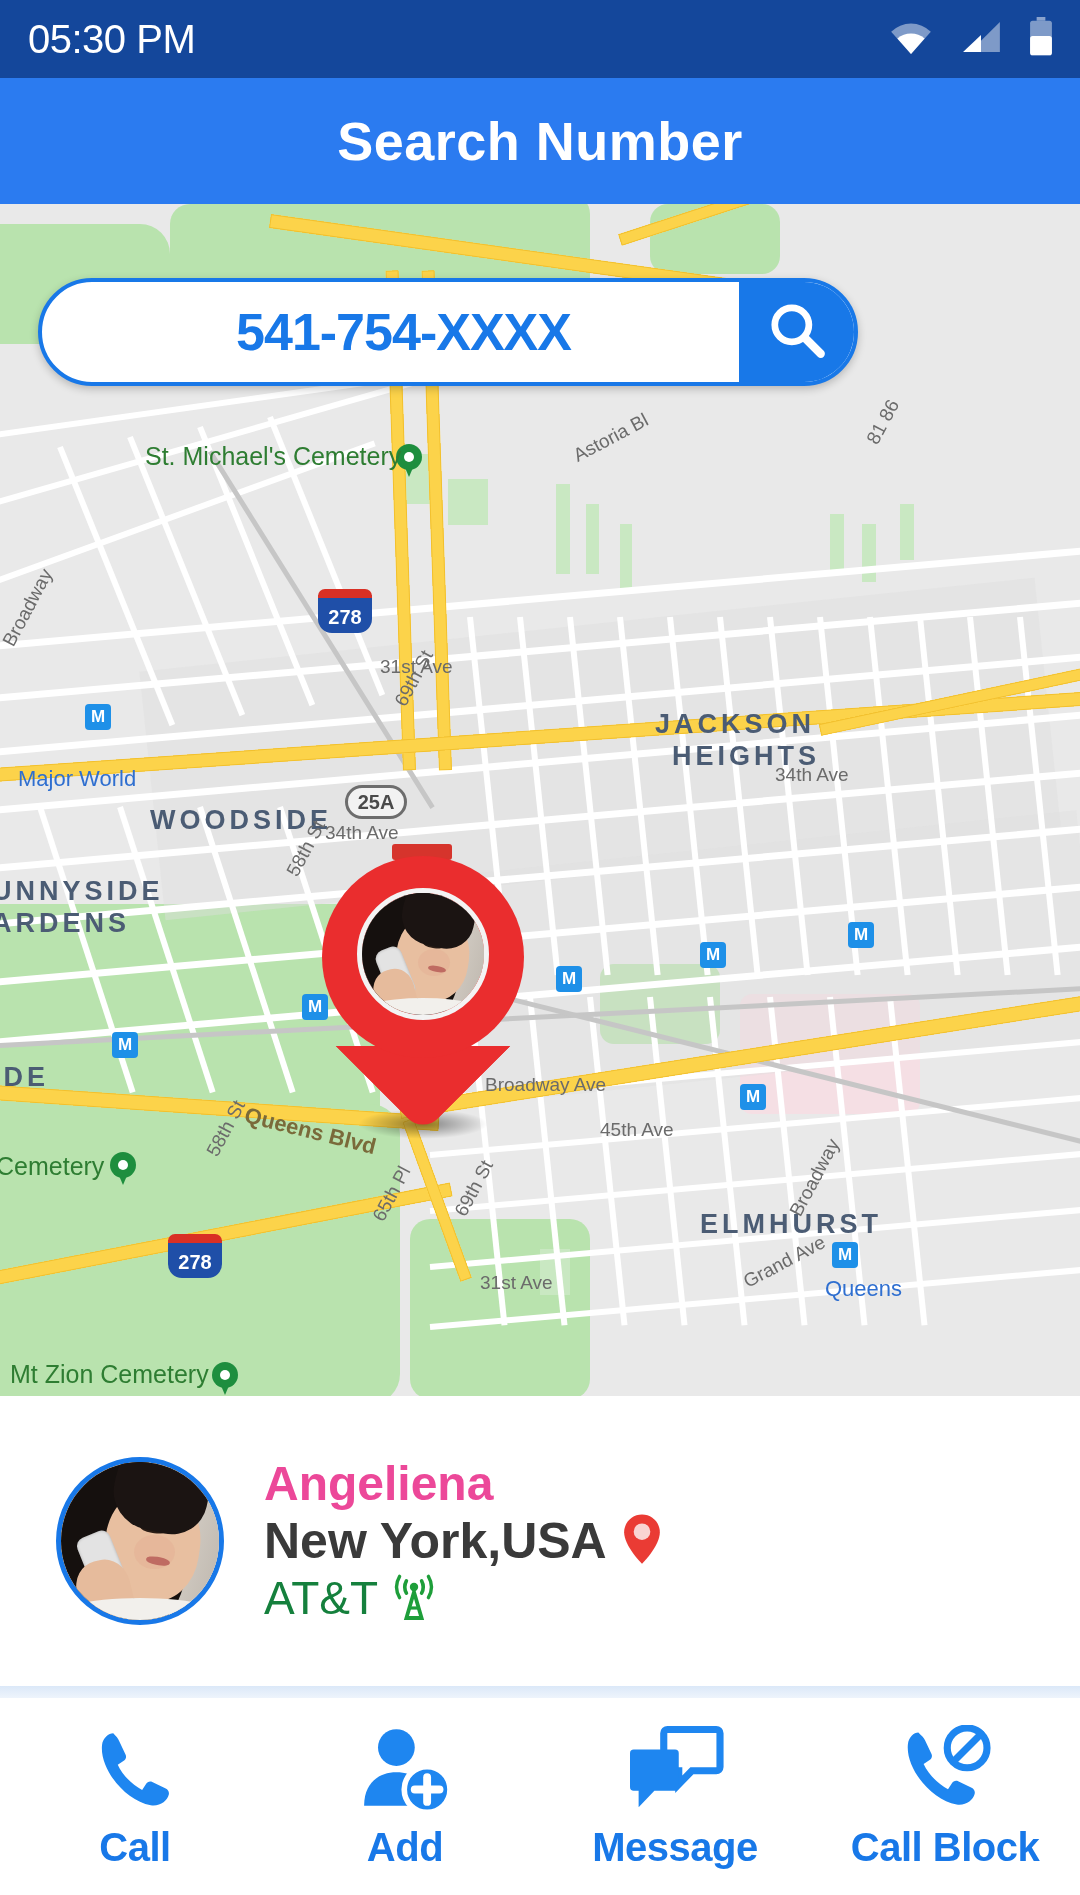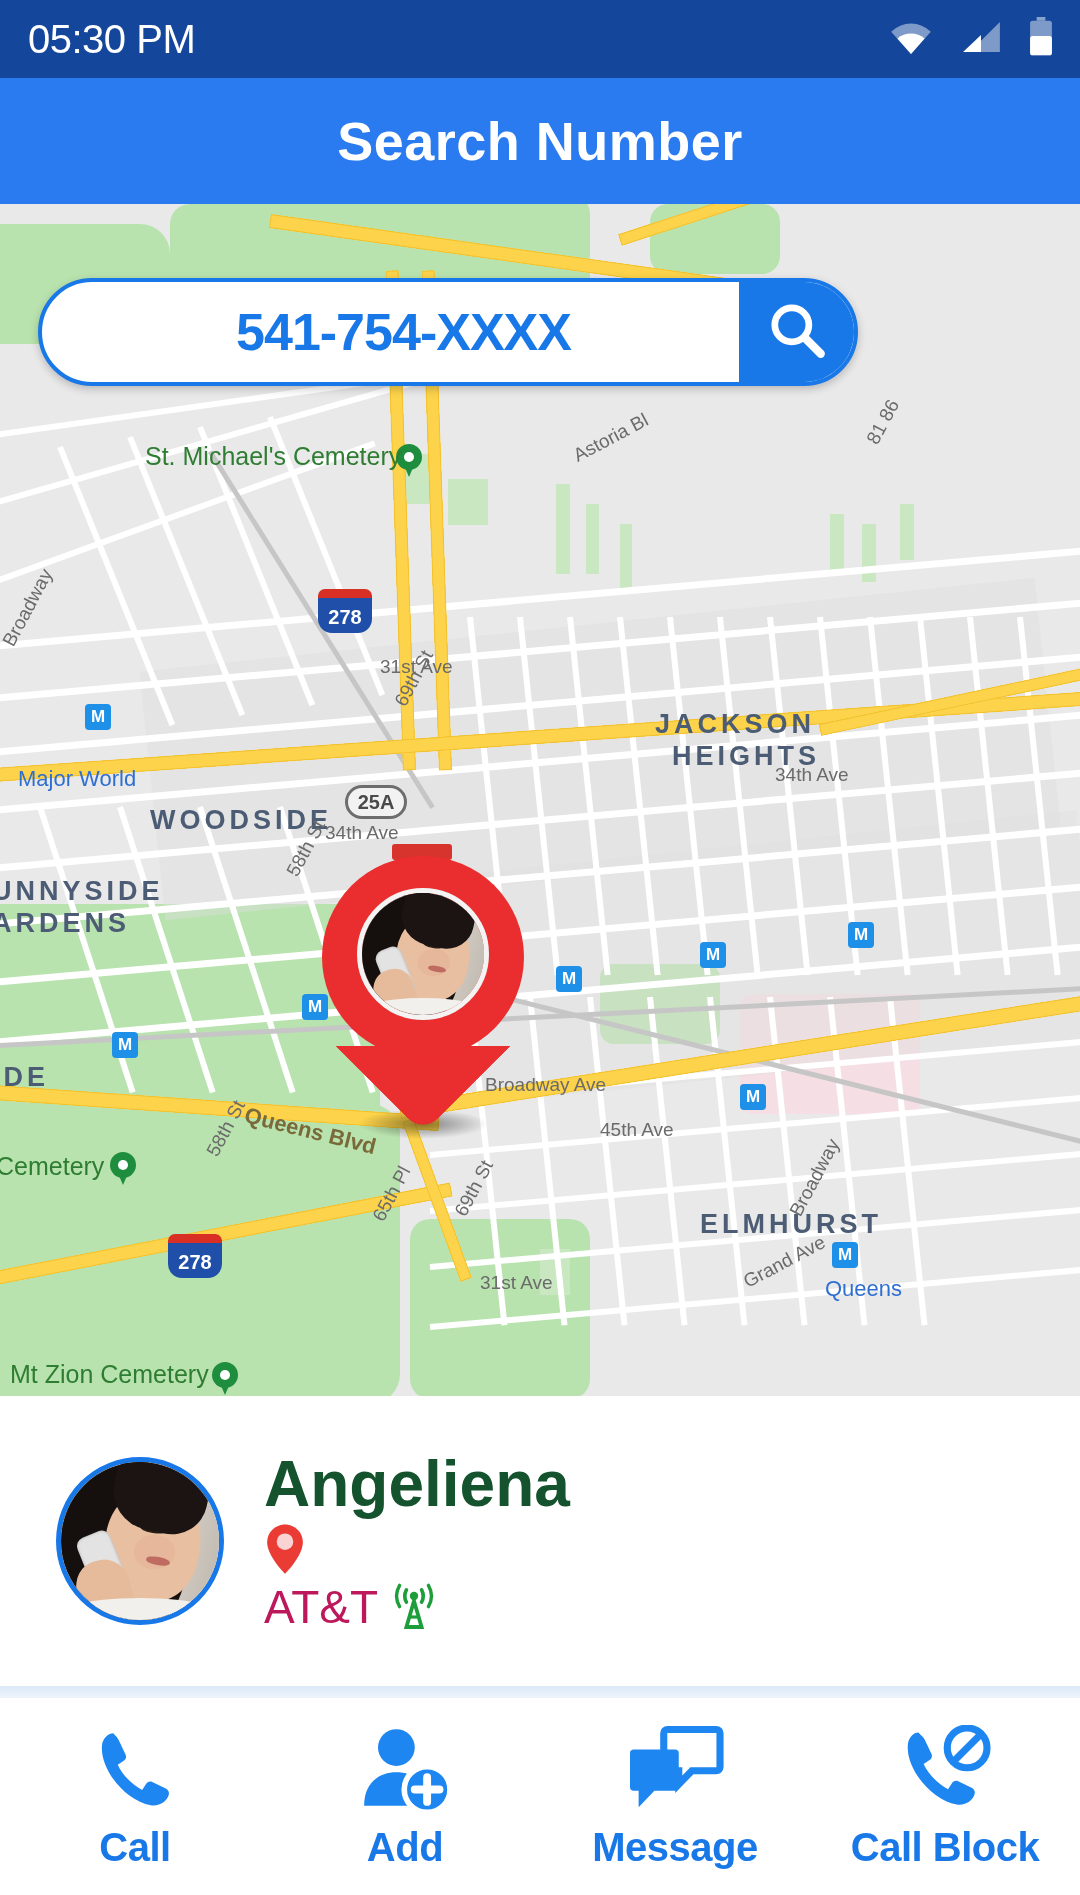--- a/index.html
+++ b/index.html
@@ -218,29 +218,29 @@
   #info-card{
     position:absolute; top:1396px; left:0; width:1080px; height:290px;
     background:#ffffff; display:flex; align-items:center; padding-left:56px;
   }
   #contact-avatar{
     width:168px; height:168px; border-radius:50%; overflow:hidden;
     border:5px solid #1878e8; flex:none; position:relative;
   }
   #contact-text{ margin-left:40px; }
   #contact-name{
-    color:#14532d; font-size:64px; font-weight:bold; line-height:1.16;
+    color:#ec4899; font-size:48px; font-weight:bold; line-height:1.16;
   }
   #contact-location-row{ display:flex; align-items:center; gap:14px; }
   #contact-location{
     color:#3a3a3a; font-size:50px; font-weight:bold; line-height:1.2;
   }
   #contact-carrier-row{ display:flex; align-items:flex-end; gap:10px; }
   #contact-carrier{
-    color:#be185d; font-size:46px; line-height:1.2;
+    color:#15803d; font-size:46px; line-height:1.2;
   }
   #card-divider{
     position:absolute; top:1686px; left:0; width:1080px; height:12px;
     background:linear-gradient(#dbe8f8,#eef4fc);
   }
 
   
   #action-bar{
     position:absolute; top:1698px; left:0; width:1080px; height:197px;
     background:#ffffff; display:flex; align-items:center;
@@ -489,20 +489,21 @@
       <div class="lip"></div>
       <div class="hair2"></div>
       <div class="phone"></div>
       <div class="hand"></div>
       <div class="shoulder"></div>
     </div>
   </div>
   <div id="contact-text">
     <div id="contact-name">Angeliena</div>
     <div id="contact-location-row">
+      <span id="contact-location">New York,USA</span>
       <span>
         <svg width="42" height="54" viewBox="0 0 20 26">
           <path d="M10 1.2 C5.2 1.2 1.4 5 1.4 9.8 C1.4 16.4 10 25 10 25 C10 25 18.6 16.4 18.6 9.8 C18.6 5 14.8 1.2 10 1.2 Z" fill="#ea3b34"></path>
           <circle cx="10" cy="9.5" r="4" fill="#f9d4d2"></circle>
         </svg>
       </span>
     </div>
     <div id="contact-carrier-row">
       <span id="contact-carrier">AT&amp;T</span>
       <span>

